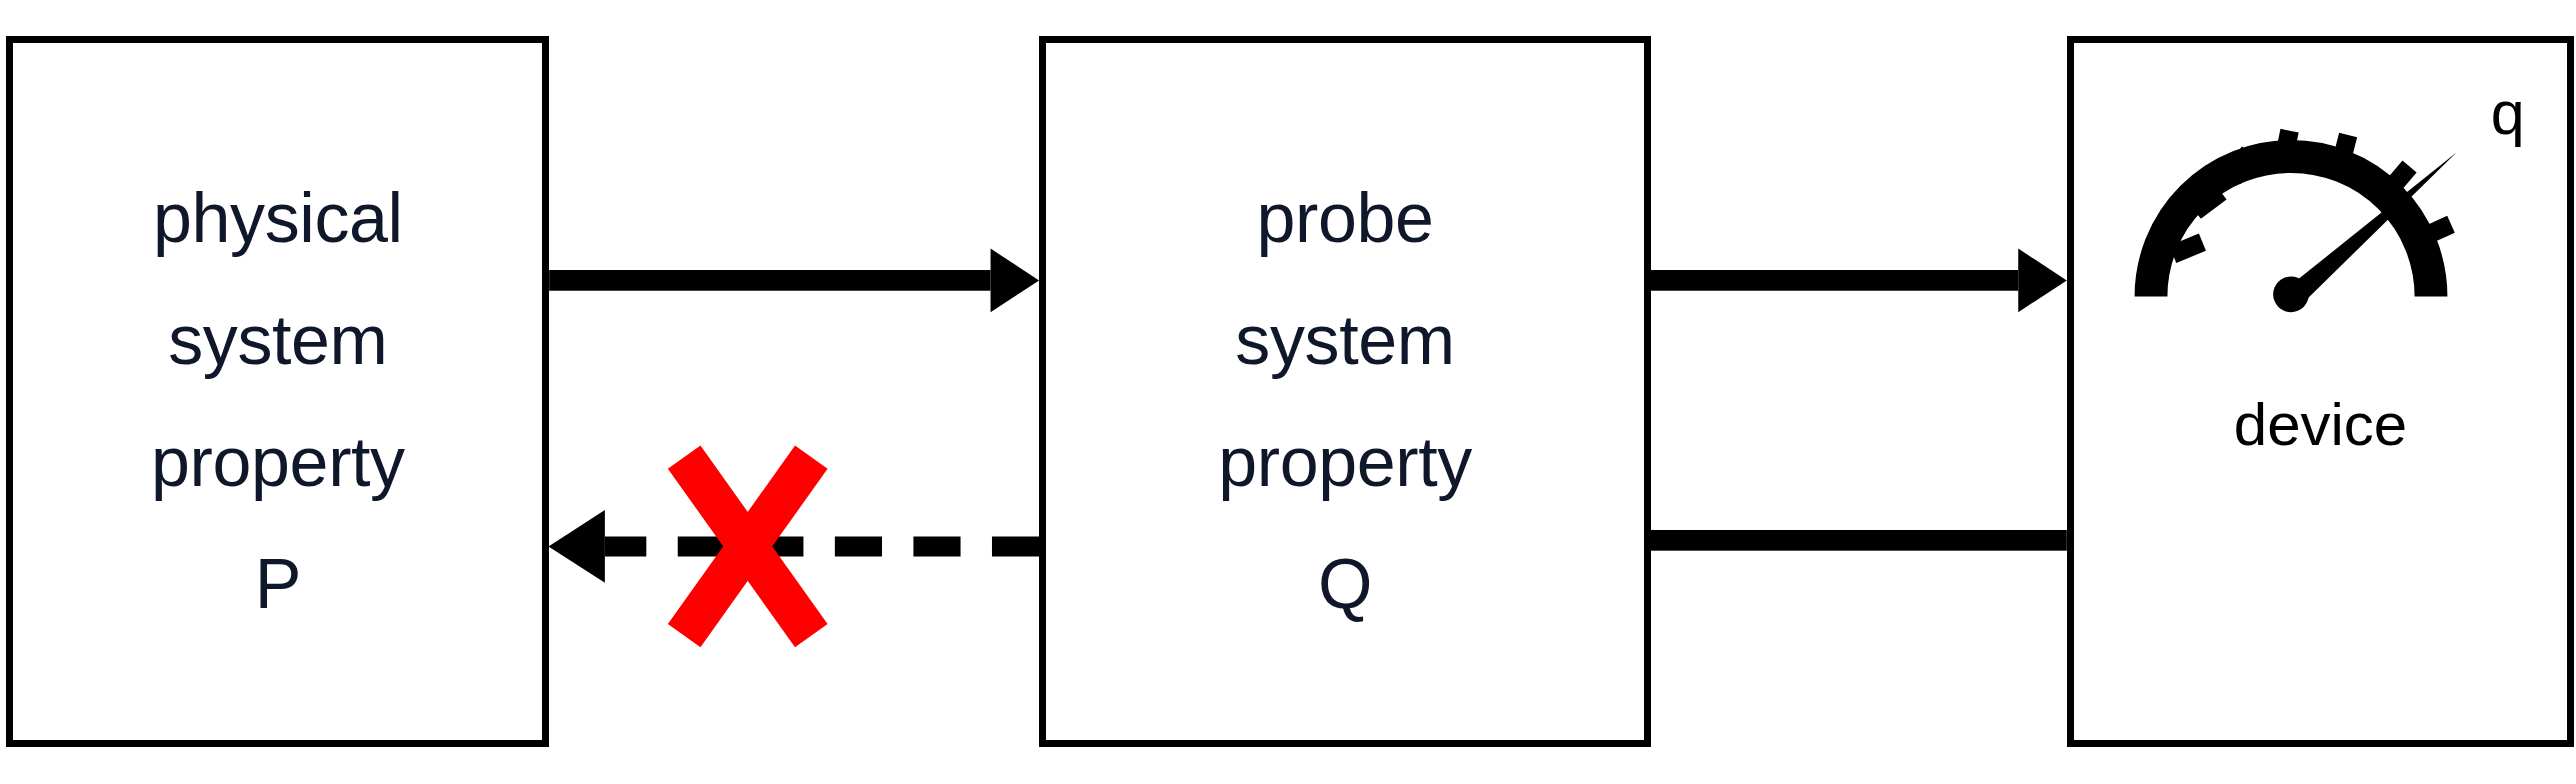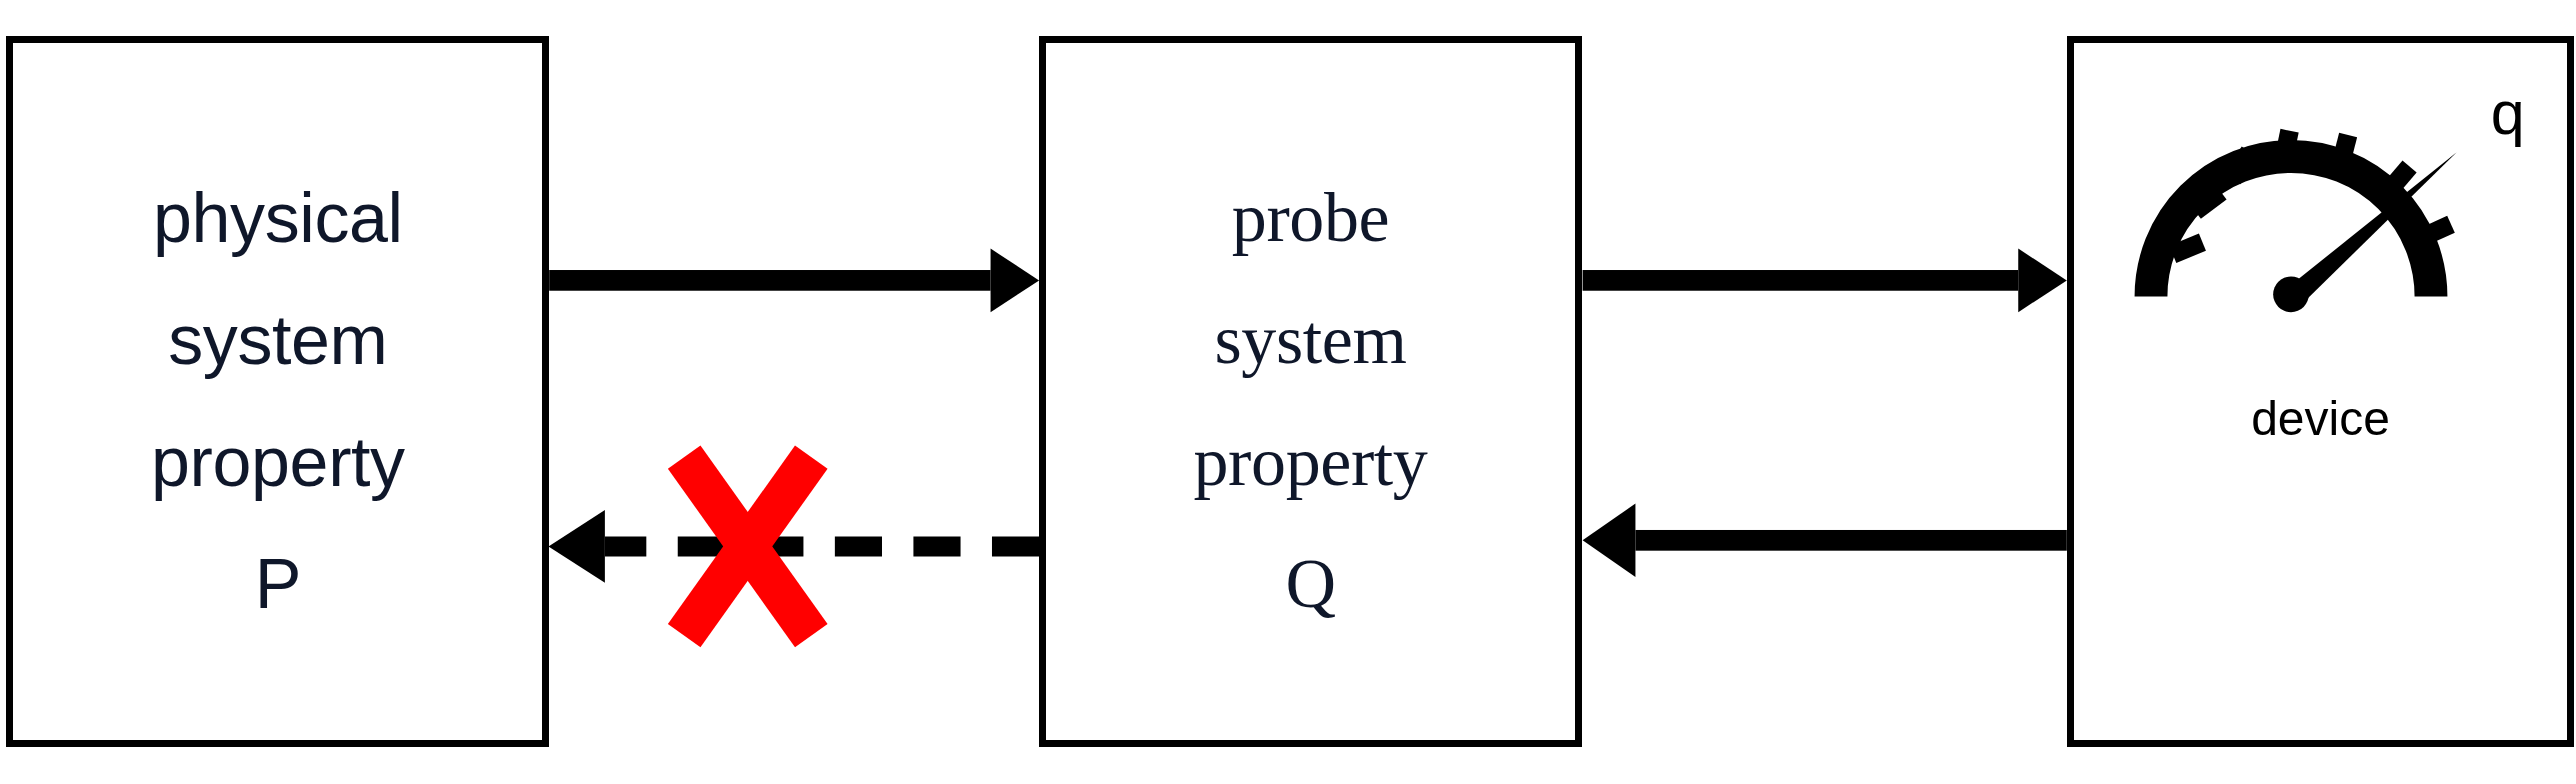--- a/index.html
+++ b/index.html
@@ -48,24 +48,23 @@
     left: 6.4px;
     top: 36px;
     width: 543px;
     height: 711px;
     padding-top: 18.6px;
   }
   #box-physical-system .node-line { margin: 26px 0; }
   #box-probe-system {
     left: 1039px;
     top: 36px;
-    width: 543px;
+    width: 612px;
     height: 711px;
     padding-top: 18.6px;
-    font-family: Liberation Serif, serif;
   }
   #box-probe-system .node-line { margin: 26px 0; }
   #box-device {
     left: 2067px;
     top: 36px;
     width: 507px;
     height: 711px;
     justify-content: flex-start;
   }
   .gauge-wrap {
@@ -84,21 +83,21 @@
   .gauge-label-q {
     position: absolute;
     right: -4.3px;
     top: 1.4px;
     font-size: 61px;
     line-height: 1;
     color: #000000;
   }
   #device-caption {
     margin-top: 77px;
-    font-size: 48px;
+    font-size: 60px;
     line-height: 1;
     color: #000000;
   }
 </style>
 </head>
 <body>
 
 <div id="stage">
 
   <svg class="diagram-svg" viewBox="0 0 3607 1099" xmlns="http://www.w3.org/2000/svg">

